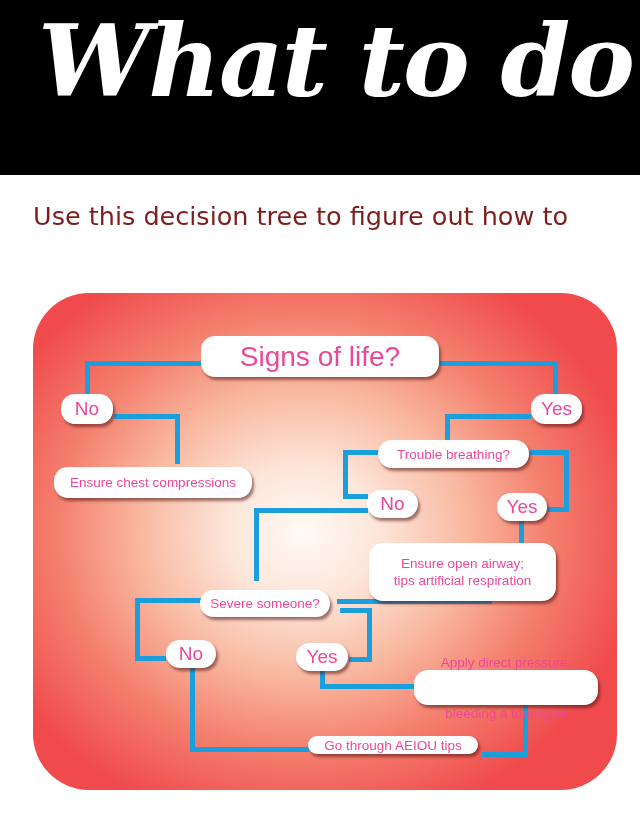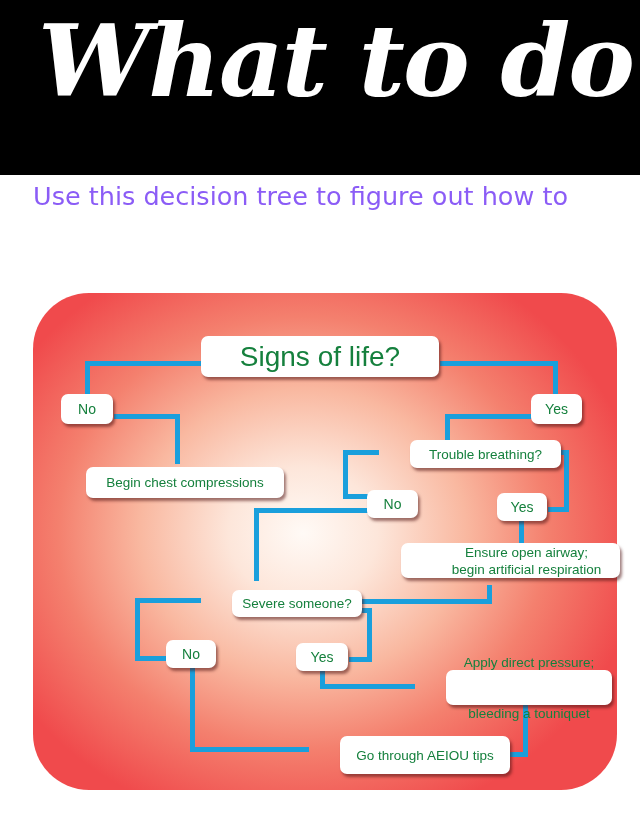--- a/index.html
+++ b/index.html
@@ -16,42 +16,42 @@
     position: absolute; left: 0; right: 0; top: 6px;
     font-family: "DejaVu Serif", serif; font-weight: bold; font-style: italic;
     font-size: 100px; line-height: 110px; letter-spacing: -2px;
   }
   .title-sub {
     position: absolute; left: 0; right: 0; top: 108px;
     font-family: "DejaVu Serif", serif; font-weight: bold; font-style: italic;
     font-size: 50px; line-height: 58px; letter-spacing: -1px;
   }
   .intro {
-    position: absolute; left: 33px; top: 180px; width: 600px;
+    position: absolute; left: 33px; top: 200px; width: 600px;
     font-family: "DejaVu Sans", sans-serif; font-size: 25.5px; line-height: 32px;
-    color: #8b5cf6;
+    color: #7f1d1d;
   }
   .panel {
     position: absolute; left: 33px; top: 293px; width: 584px; height: 497px;
     border-radius: 56px;
     background: radial-gradient(ellipse 340px 300px at 270px 240px,
       #fffaf6 0%, #fde6da 22%, #f9b8a0 48%, #f4806e 72%, #f04a4c 100%);
   }
   .line { position: absolute; background: #1a9fdc; }
   .box {
-    position: absolute; background: #ffffff; color: #15803d;
-    border-radius: 7px;
+    position: absolute; background: #ffffff; color: #ec4899;
+    border-radius: 14px;
     box-shadow: 2px 3px 3px rgba(80,20,20,0.55);
     display: flex; align-items: center; justify-content: center;
     text-align: center; white-space: nowrap;
     font-family: "Liberation Sans", sans-serif;
   }
   .q-big { font-size: 28px; }
-  .ans { font-size: 14px; }
-  .small { font-size: 13.5px; line-height: 17px; margin-left: 32px; }
+  .ans { font-size: 19px; }
+  .small { font-size: 13.5px; line-height: 17px; }
 </style>
 </head>
 <body>
 
 <div class="header">
   <div class="title-main">What to do</div>
 </div>
 
 <div class="intro">
   <div>Use this decision tree to figure out how to</div>
@@ -105,35 +105,35 @@
 
   <div class="line" style="left:523px; top:705px; width:5px; height:52px;"></div>
   <div class="line" style="left:482px; top:752px; width:46px; height:5px;"></div>
 </div>
 
 <div class="box q-big" style="left:201px; top:336px; width:238px; height:41px;">Signs of life?</div>
 
 <div class="box ans" style="left:61px; top:394px; width:52px; height:30px;">No</div>
 <div class="box ans" style="left:531px; top:394px; width:51px; height:30px;">Yes</div>
 
-<div class="box small" style="left:54px; top:467px; width:198px; height:31px;">Begin chest compressions</div>
+<div class="box small" style="left:54px; top:467px; width:198px; height:31px;">Ensure chest compressions</div>
 
 <div class="box small" style="left:378px; top:440px; width:151px; height:28px;">Trouble breathing?</div>
 
 <div class="box ans" style="left:367px; top:490px; width:51px; height:28px;">No</div>
 <div class="box ans" style="left:497px; top:493px; width:50px; height:28px;">Yes</div>
 
-<div class="box small" style="left:369px; top:543px; width:187px; height:35px; flex-direction:column;padding-left:32px;">
+<div class="box small" style="left:369px; top:543px; width:187px; height:58px; flex-direction:column;">
   <div>Ensure open airway;</div>
-  <div>begin artificial respiration</div>
+  <div>tips artificial respiration</div>
 </div>
 
 <div class="box small" style="left:200px; top:590px; width:130px; height:27px;">Severe someone?</div>
 
 <div class="box ans" style="left:166px; top:640px; width:50px; height:28px;">No</div>
 <div class="box ans" style="left:296px; top:643px; width:52px; height:28px;">Yes</div>
 
-<div class="box small" style="left:414px; top:670px; width:166px; height:35px; flex-direction:column;gap:34px;">
+<div class="box small" style="left:414px; top:670px; width:184px; height:35px; flex-direction:column;gap:34px;">
   <div>Apply direct pressure;</div>
   <div>bleeding a touniquet</div>
 </div>
 
-<div class="box small" style="left:308px; top:736px; width:170px; height:38px;">Go through AEIOU tips</div>
+<div class="box small" style="left:308px; top:736px; width:170px; height:18px;">Go through AEIOU tips</div>
 
 </body></html>

